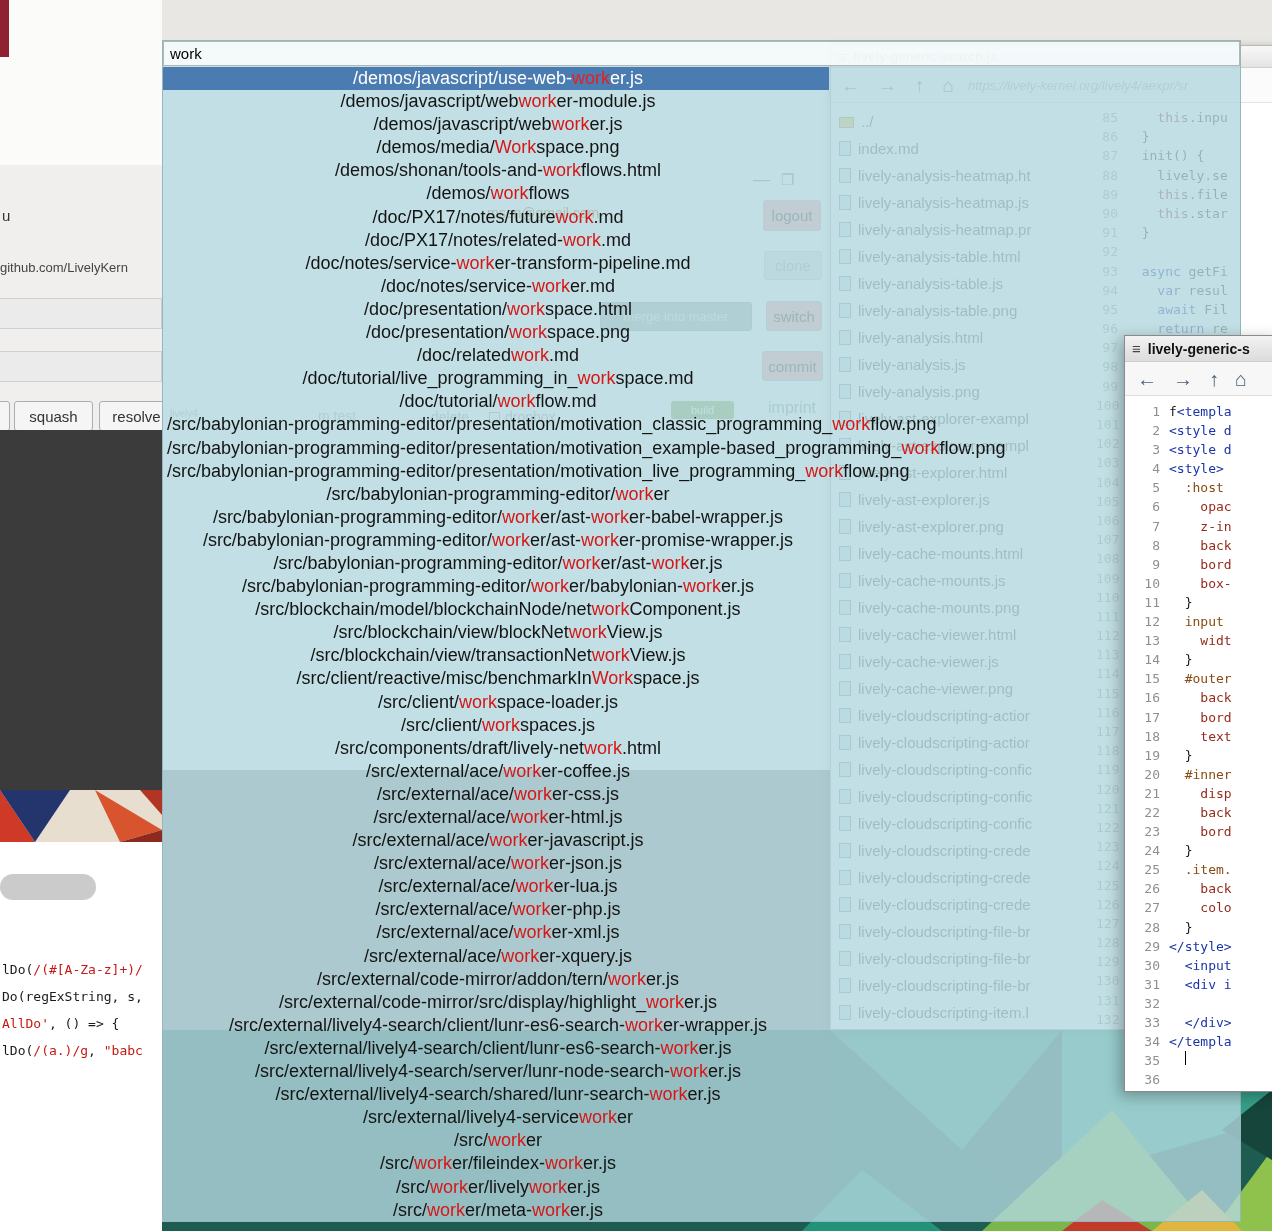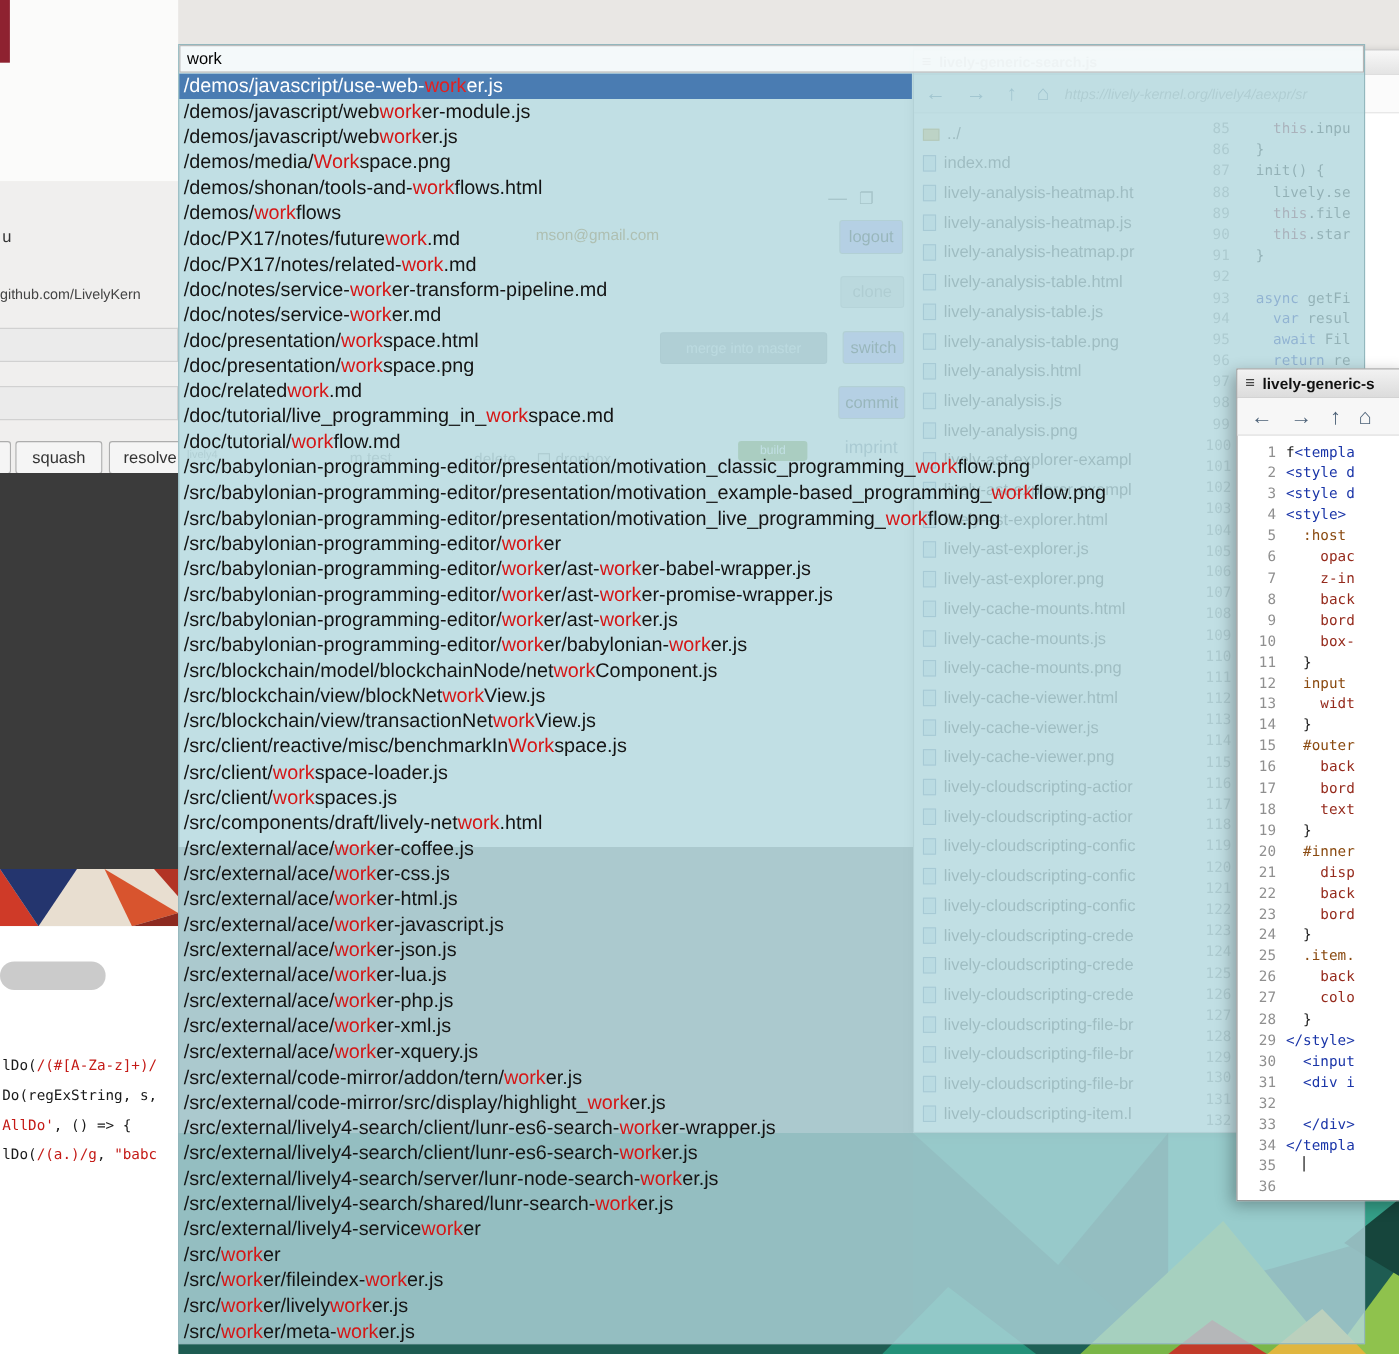--- a/index.html
+++ b/index.html
@@ -28,21 +28,21 @@
   #left-code{left:2px;top:114px;font-family:"DejaVu Sans Mono",monospace;font-size:13px;line-height:27px;white-space:pre;}
 
   
   .tk-p{color:#1a1a1a;} .tk-k{color:#1226a5;} .tk-t{color:#8b2036;}
   .tk-g{color:#1a35a8;} .tk-e{color:#8a4a10;} .tk-q{color:#952a1c;} .tk-r{color:#c41a16;}
 
   
   #dialog-bg{left:162px;top:40px;width:668px;height:730px;background:#fdfdfd;z-index:4;}
   #dialog-bg2{left:162px;top:770px;width:668px;height:452px;background:#8f8f8f;z-index:4;}
   .dlg{z-index:5;}
-  .dlg-btn{background:#c4b5fd;border:1px solid #b5b5b5;border-radius:3px;font-size:15px;color:#333;
+  .dlg-btn{background:#fca5a5;border:1px solid #b5b5b5;border-radius:3px;font-size:15px;color:#333;
            display:flex;align-items:center;justify-content:center;}
   #win-min{left:753px;top:170px;font-size:17px;color:#777;}
   #win-max{left:781px;top:171px;font-size:15px;color:#777;}
   #dlg-email{left:487px;top:205px;font-size:14px;color:#a16207;}
   #btn-logout{left:763px;top:200px;width:58px;height:31px;}
   #btn-clone{left:764px;top:251px;width:58px;height:29px;background:#e2e2e2;color:#a6a6a6;border-color:#c6c6c6;}
   #btn-merge{left:600px;top:302px;width:152px;height:29px;background:#aab0b6;color:#e3e6e9;border:1px solid #9aa0a6;
              font-size:13px;border-radius:3px;display:flex;align-items:center;justify-content:center;}
   #btn-switch{left:766px;top:301px;width:56px;height:30px;}
   #btn-commit{left:762px;top:351px;width:61px;height:30px;}
@@ -75,21 +75,21 @@
   .editor-pane{flex:1;padding-top:4px;font-family:"DejaVu Sans Mono",monospace;font-size:13px;}
   .code-line{height:19.2px;line-height:19.2px;white-space:pre;display:flex;}
   .ln{flex:none;text-align:right;color:#9a9a9a;}
   .editor-pane .ln{width:30px;padding-right:8px;}
 
   
   #search-overlay{left:162px;top:40px;width:1079px;height:1182px;background:rgba(177,215,221,.8);
                   border:1px solid #93b7bd;z-index:50;}
   #search-input{display:block;width:100%;height:25px;background:rgba(255,255,255,.82);border:1px solid #b5b5b5;
                 font-family:"Liberation Sans",sans-serif;font-size:15px;padding:2px 6px;color:#000;outline:none;}
-  #search-results{margin-top:1px;}
+  #search-results{margin-top:1px;text-align:center;}
   .result-row{height:23.1px;line-height:23.1px;font-size:18px;padding-left:4px;white-space:nowrap;color:#141414;width:666px;}
   .result-row.selected{background:#4a7cb2;color:#fff;}
   .hl{color:#d51717;}
   .result-row.selected .hl{color:#e32020;}
 
   
   #front{left:1124px;top:335px;width:156px;height:757px;background:#fff;border:1px solid #8a8a8a;
          box-shadow:-4px 4px 14px rgba(0,0,0,.3);z-index:60;}
   #front .win-titlebar{height:26px;font-size:14px;color:#111;background:linear-gradient(#f2f2f2,#dcdcdc);}
   #front .win-navbar{height:34px;background:#f7f7f7;border-bottom:1px solid #ddd;padding-left:12px;}

